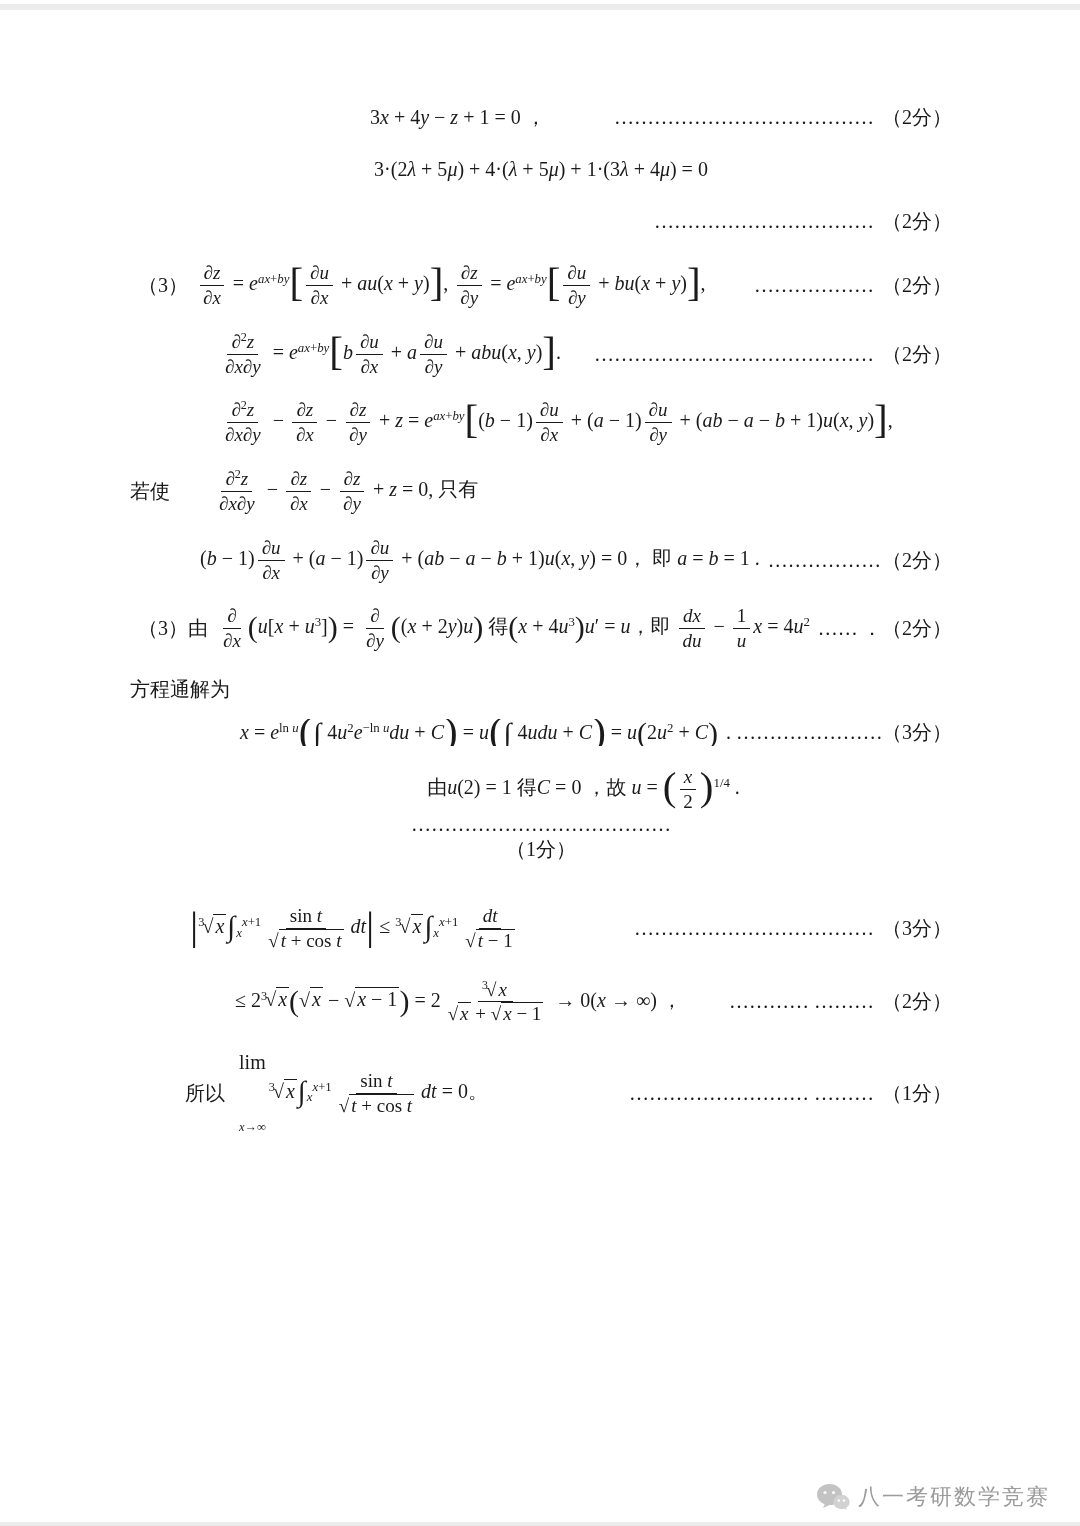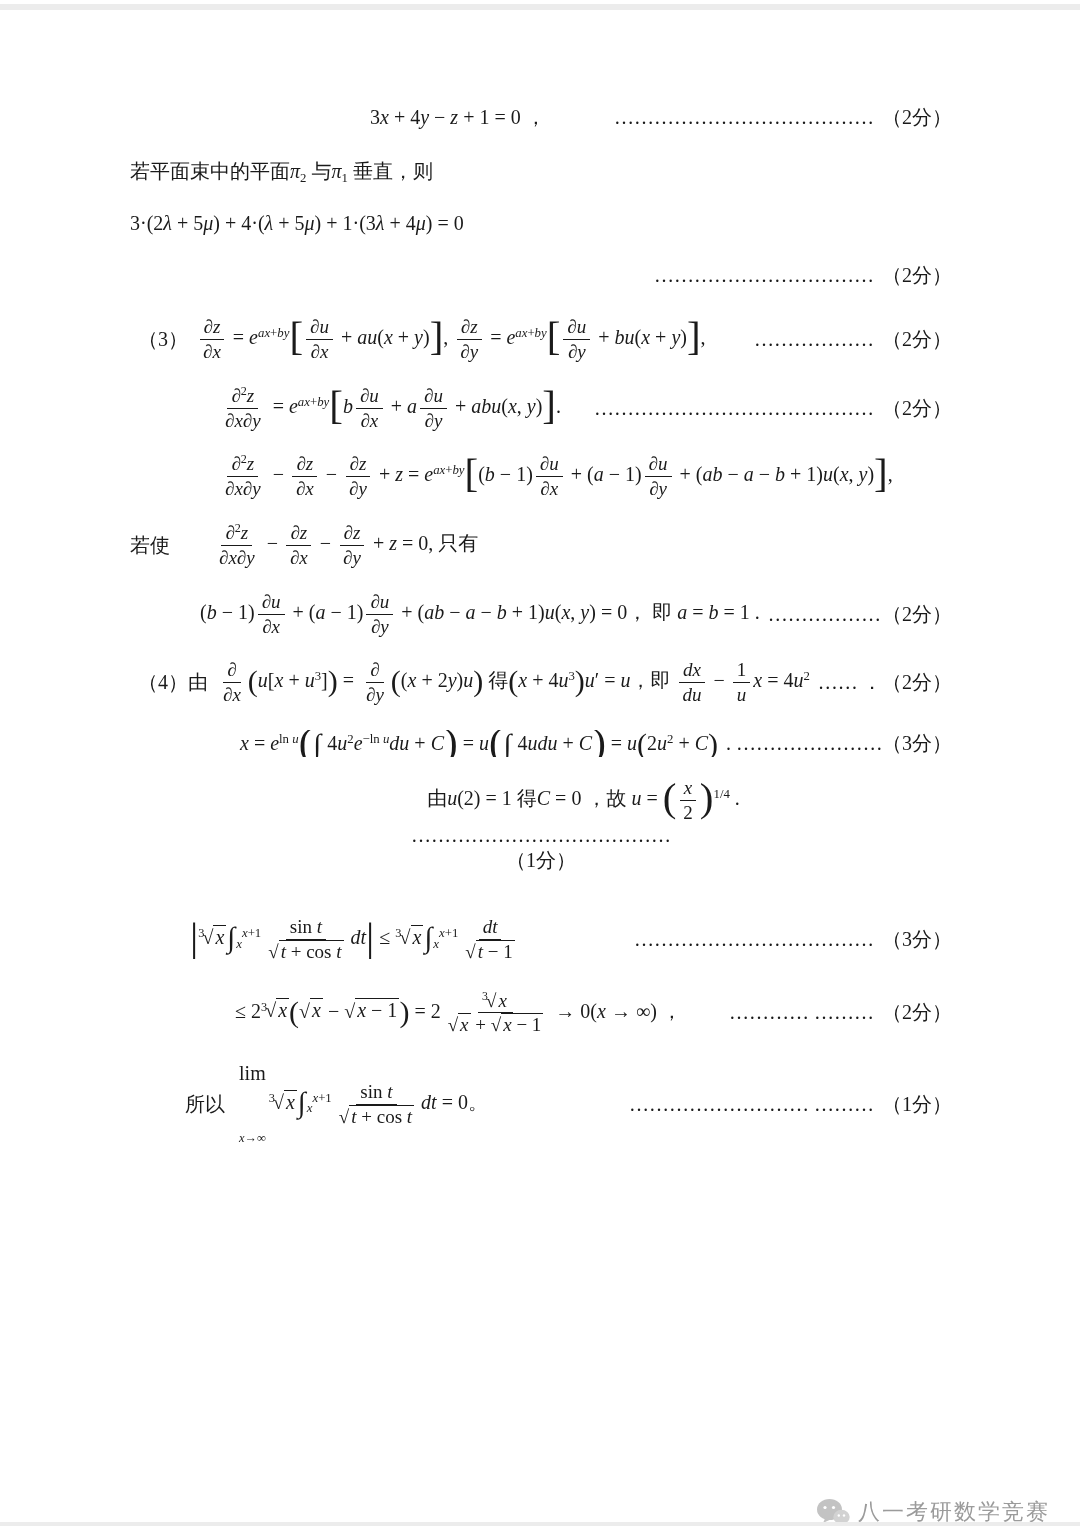--- a/index.html
+++ b/index.html
@@ -36,61 +36,58 @@
   .ridx { position:relative; top:-0.55em; font-size:0.62em; margin-right:-2px; }
   .rad  { font-style:normal; }
   .vinc { border-top:1px solid currentColor; padding:0 2px; }
   .under { display:inline-flex; flex-direction:column; align-items:center;
            vertical-align:middle; line-height:1.05; margin-right:3px;gap:48px; }
   .under .ubot { font-size:0.62em; }
   .up, .up i { font-style:normal; }
 
   
   .r1 .eq { margin-left:240px; }
-  .r3 { justify-content:flex-start; }
+  .r3 { justify-content:center; }
   .r5 .lbl { margin-left:8px; }
   .r5, .r6, .r7, .r8, .r9 { margin-bottom:22px; }
   .r6 .eq, .r7 .eq { margin-left:88px; }
   .r8 .eq { margin-left:34px; }
   .r9 .eq { margin-left:70px; }
   .r10 .lbl { margin-left:8px; }
   .r10 { margin-bottom:24px; }
   .r11 { margin-bottom:16px; }
   .r12 .eq { margin-left:110px; }
   .r12 { margin-bottom:20px; }
   .r13 .eq { margin-left:85px; }
   .r13 { margin-bottom:42px;flex-direction:column; }
   .r14 .lbl { margin-left:8px; }
   .r14 { margin-bottom:20px; }
   .r15 .eq { margin-left:60px; }
   .r16 .eq { margin-left:105px;text-align:center; }
   .r17 .lbl { margin-left:55px; margin-right:14px; }
 
   .watermark {
-    position:absolute; right:30px; bottom:3px;
+    position:absolute; right:30px; bottom:18px;
     display:flex; align-items:center; gap:8px;
     color:#9b9b9b; font-size:22px; letter-spacing:2px;
     font-family:"Liberation Sans","DejaVu Sans",sans-serif;
   }
 </style>
 </head>
 <body>
 
 <div class="page">
   <div class="edge top"></div>
 
   <div class="row r1">
     <span class="eq">3<i>x</i> + 4<i>y</i> − <i>z</i> + 1 = 0 ，</span>
     <span class="fill">…………………………………</span>
     <span class="score">（2分）</span>
   </div>
 
-  <div class="row r2">
-    <span class="eq">若平面束中的平面<i>π</i><sub>2</sub> 与<i>π</i><sub>1</sub> 垂直，则</span>
-  </div>
 
   <div class="row r3">
     <span class="eq">3·(2<i>λ</i> + 5<i>μ</i>) + 4·(<i>λ</i> + 5<i>μ</i>) + 1·(3<i>λ</i> + 4<i>μ</i>) = 0</span>
   </div>
 
   <div class="row r4">
     <span class="fill">……………………………</span>
     <span class="score">（2分）</span>
   </div>
 
@@ -167,38 +164,41 @@
           <span class="den"><i>∂</i><i>x</i></span>
         </span> + (<i>a</i> − 1)<span class="frac">
           <span class="num"><i>∂</i><i>u</i></span>
           <span class="den"><i>∂</i><i>y</i></span>
         </span> + (<i>ab</i> − <i>a</i> − <i>b</i> + 1)<i>u</i>(<i>x</i>, <i>y</i>) = 0，  即  <i>a</i> = <i>b</i> = 1 .</span>
     <span class="fill">………………</span>
     <span class="score">（2分）</span>
   </div>
 
   <div class="row r10">
-    <span class="lbl">（4）由</span>
+    <span class="lbl">（3）由</span>
     <span class="eq"><span class="frac">
           <span class="num"><i>∂</i></span>
           <span class="den"><i>∂</i><i>x</i></span>
         </span><span class="big">(</span><i>u</i>[<i>x</i> + <i>u</i><sup>3</sup>]<span class="big">)</span> = <span class="frac">
           <span class="num"><i>∂</i></span>
           <span class="den"><i>∂</i><i>y</i></span>
         </span><span class="big">(</span>(<i>x</i> + 2<i>y</i>)<i>u</i><span class="big">)</span> 得<span class="big">(</span><i>x</i> + 4<i>u</i><sup>3</sup><span class="big">)</span><i>u</i>′ = <i>u</i>，即 <span class="frac">
           <span class="num"><i>dx</i></span>
           <span class="den"><i>du</i></span>
         </span> − <span class="frac">
           <span class="num">1</span>
           <span class="den"><i>u</i></span>
         </span><i>x</i> = 4<i>u</i><sup>2</sup></span>
     <span class="fill">……</span>
     <span class="score">．（2分）</span>
   </div>
 
+  <div class="row r11">
+    <span class="eq">方程通解为</span>
+  </div>
 
   <div class="row r12">
     <span class="eq"><i>x</i> = <i>e</i><sup><span class="up"><i>ln</i></span> <i>u</i></sup><span class="Big">(</span><span class="intg">∫</span> 4<i>u</i><sup>2</sup><i>e</i><sup>−<span class="up"><i>ln</i></span> <i>u</i></sup><i>du</i> + <i>C</i><span class="Big">)</span> = <i>u</i><span class="Big">(</span><span class="intg">∫</span> 4<i>udu</i> + <i>C</i><span class="Big">)</span> = <i>u</i><span class="big">(</span>2<i>u</i><sup>2</sup> + <i>C</i><span class="big">)</span></span>
     <span class="fill">. ……………………………</span>
     <span class="score">（3分）</span>
   </div>
 
   <div class="row r13">
     <span class="eq">由<i>u</i>(2) = 1 得<i>C</i> = 0 ，故  <i>u</i> = <span class="Big">(</span><span class="frac">
           <span class="num"><i>x</i></span>

